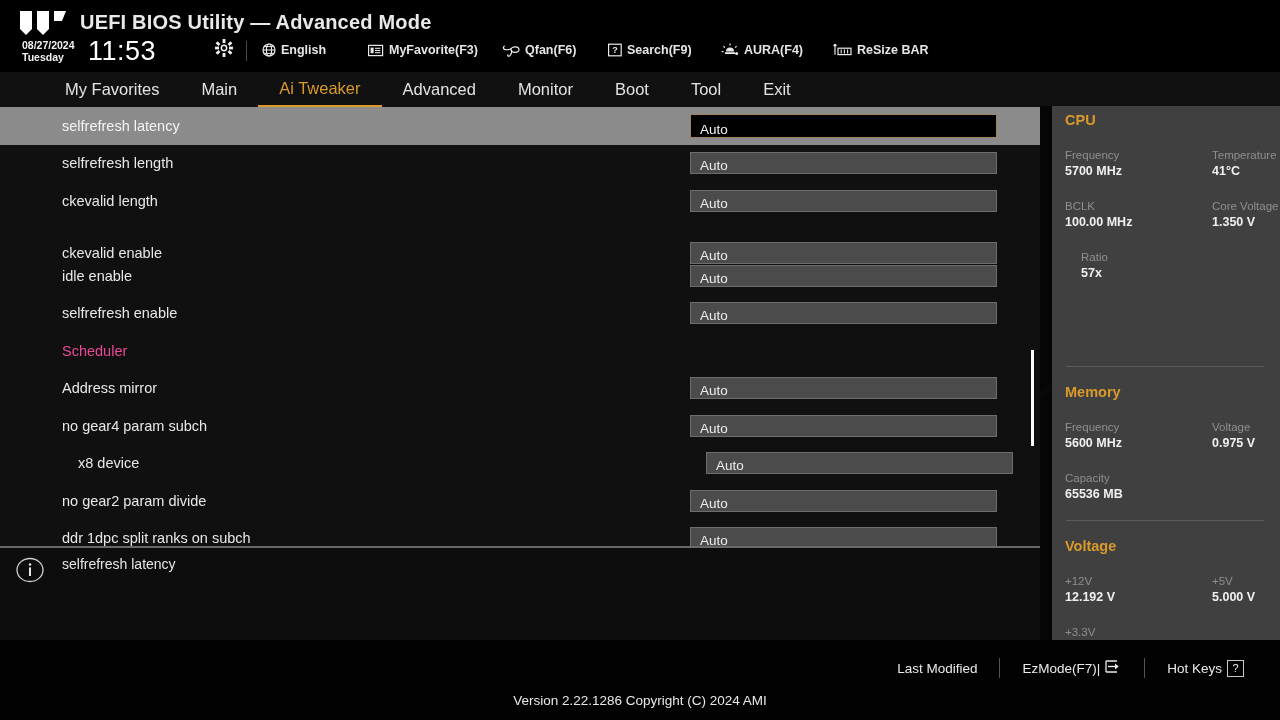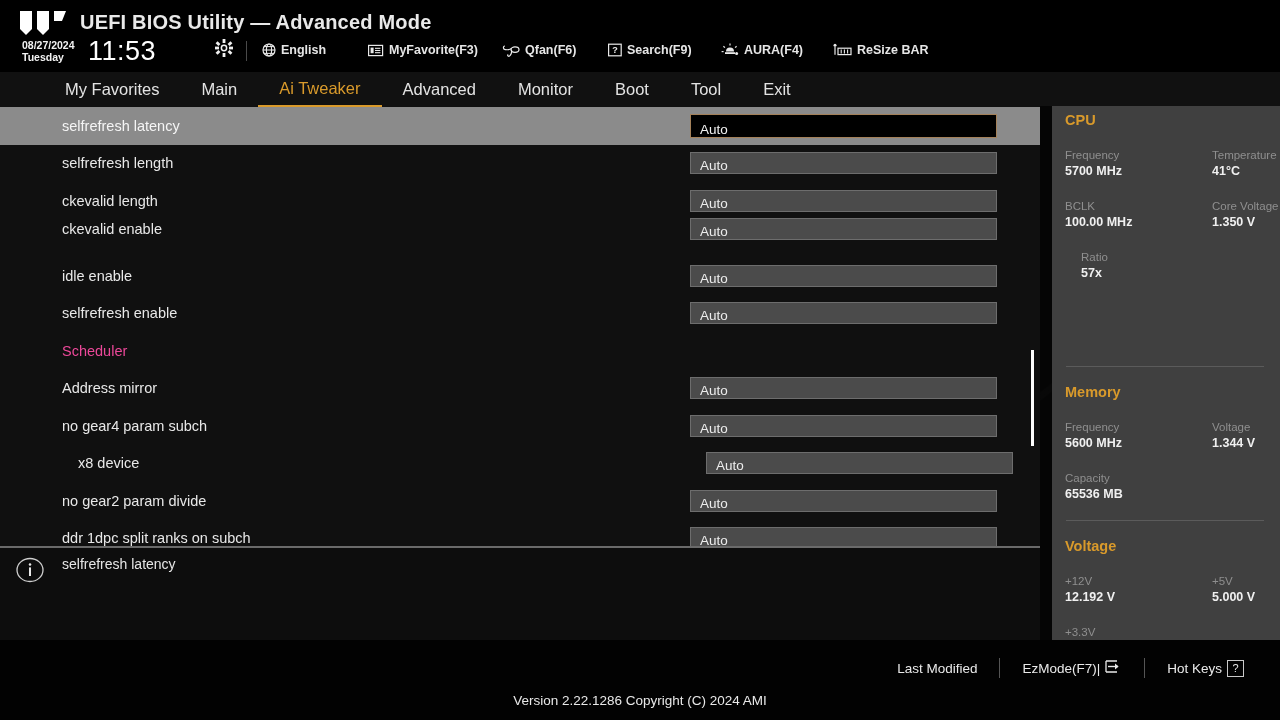--- a/index.html
+++ b/index.html
@@ -376,21 +376,21 @@
         <div class="valbox">
           <span>Auto</span>
         </div>
       </div>
       <div class="row" style="top: 76px;">
         <div class="row-label">ckevalid length</div>
         <div class="valbox">
           <span>Auto</span>
         </div>
       </div>
-      <div class="row" style="top: 104px; padding-left: 20px;">
+      <div class="row" style="top: 128px; padding-left: 20px;">
         <div class="row-label">ckevalid enable</div>
         <div class="valbox">
           <span>Auto</span>
         </div>
       </div>
       <div class="row" style="top: 151px;">
         <div class="row-label">idle enable</div>
         <div class="valbox">
           <span>Auto</span>
         </div>
@@ -484,21 +484,21 @@
           <div class="hw-val">57x</div>
         </div>
         <div class="hw-hr" style="top: 298px;"></div>
         <div class="hw-section" style="top: 316px;">Memory</div>
         <div class="hw-item" style="left: 13px; top: 352px;">
           <div class="hw-key">Frequency</div>
           <div class="hw-val">5600 MHz</div>
         </div>
         <div class="hw-item" style="left: 160px; top: 352px;">
           <div class="hw-key">Voltage</div>
-          <div class="hw-val">1.344 V</div>
+          <div class="hw-val">0.975 V</div>
         </div>
         <div class="hw-item" style="left: 13px; top: 403px;">
           <div class="hw-key">Capacity</div>
           <div class="hw-val">65536 MB</div>
         </div>
         <div class="hw-hr" style="top: 452px;"></div>
         <div class="hw-section" style="top: 470px;">Voltage</div>
         <div class="hw-item" style="left: 13px; top: 506px;">
           <div class="hw-key">+12V</div>
           <div class="hw-val">12.192 V</div>

